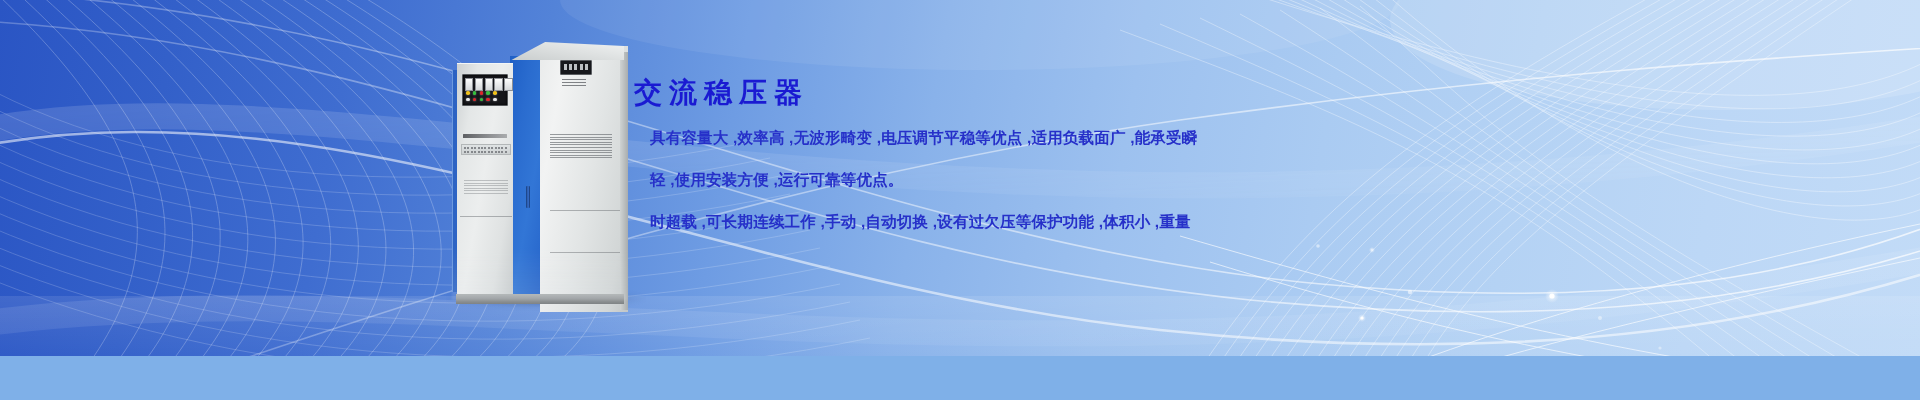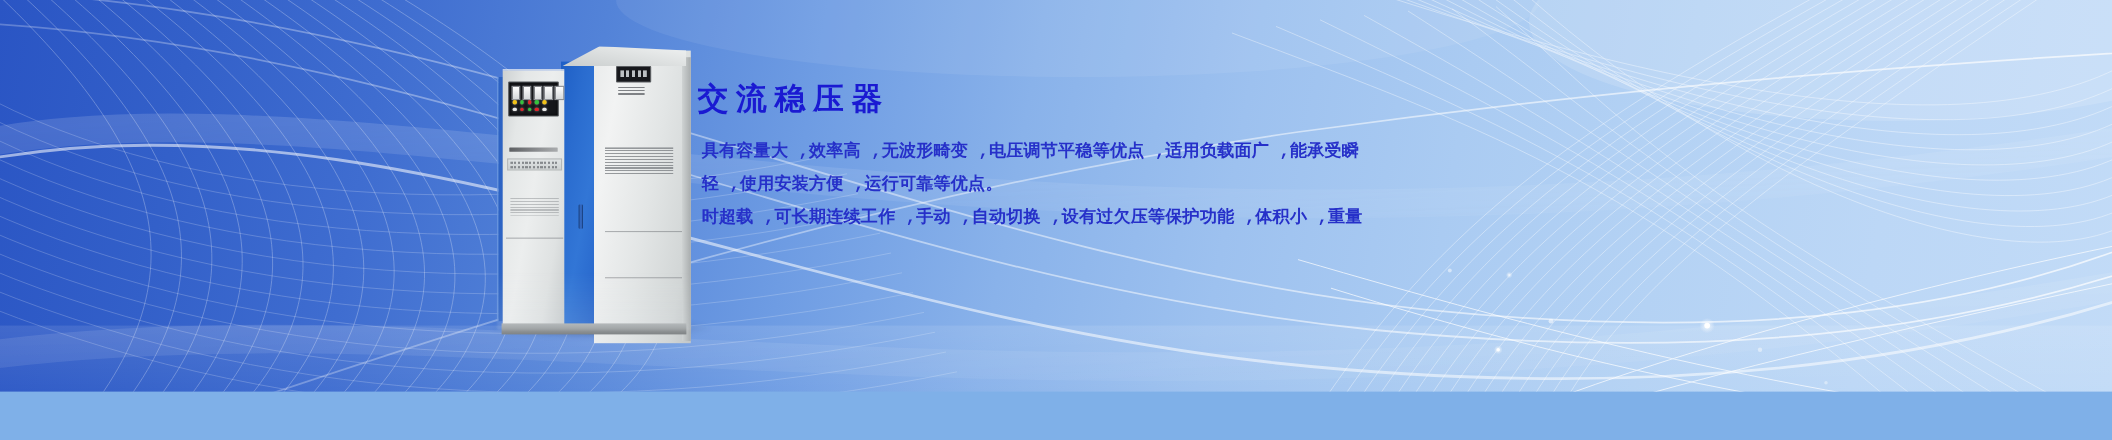--- a/index.html
+++ b/index.html
@@ -16,21 +16,20 @@
        #3360c9 9%,
        #3f6dd0 18%,
        #5383d8 28%,
        #6e9ce3 38%,
        #89b2ea 48%,
        #9dc1ef 58%,
        #aacbf2 68%,
        #b4d2f4 78%,
        #bcd7f6 88%,
        #c2dbf7 100%);
-    font-family:Liberation Mono, monospace;
   }
   .layer{position:absolute;inset:0;}
   .svgfull{position:absolute;top:0;left:0;width:1920px;height:400px;display:block;}
 
   
   #machine{
     position:absolute;left:452px;top:38px;width:176px;height:262px;
   }
   .m-leftface{
     position:absolute;left:0px;top:32px;width:58px;height:222px;
@@ -138,21 +137,21 @@
   }
 
   
   #copy{position:absolute;left:634px;top:78px;width:560px;}
   #title{
     font-size:28px;font-weight:700;letter-spacing:7px;
     color:#1a1ad2;line-height:1.1;margin:0 0 16px 0;white-space:nowrap;
   }
   .desc{
     font-size:15.5px;line-height:26px;color:#2630c9;font-weight:600;
-    margin:4px;white-space:nowrap;letter-spacing:.2px;
+    margin:16px;white-space:nowrap;letter-spacing:.2px;
   }
 </style>
 </head>
 <body>
 
 <div id="banner">
 
   <div class="layer">
     <svg class="svgfull" viewBox="0 0 1920 400" preserveAspectRatio="none" aria-hidden="true">
       <defs>

